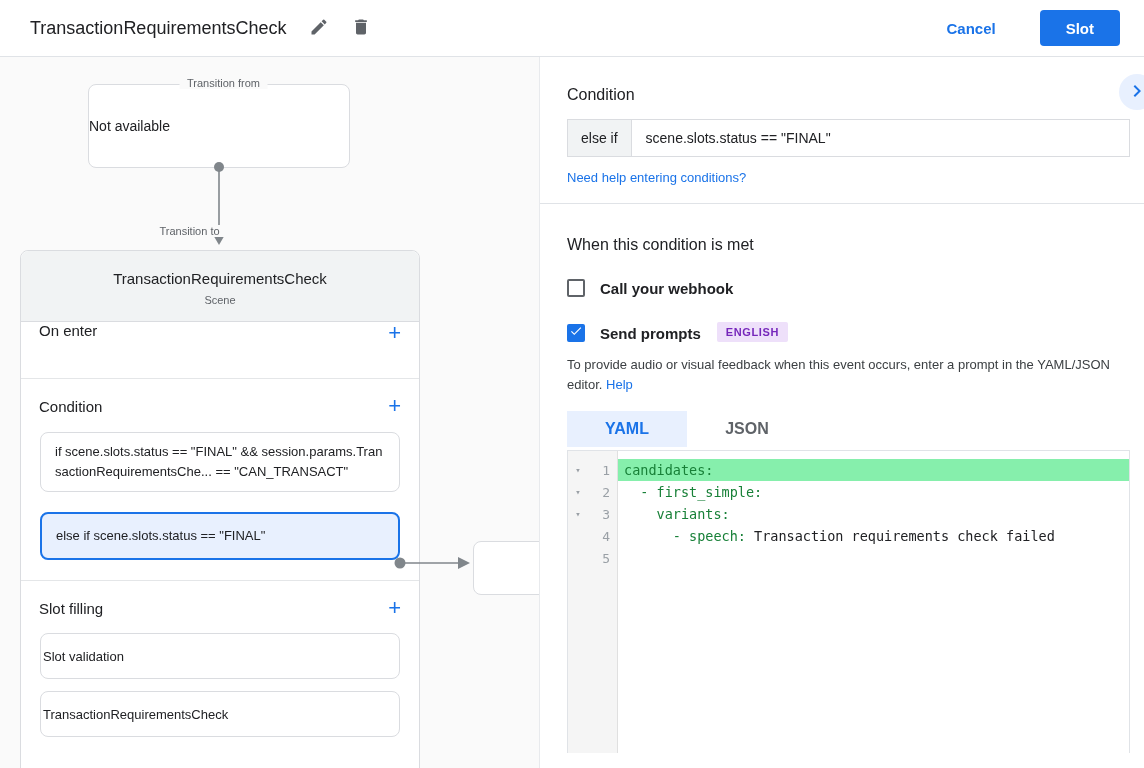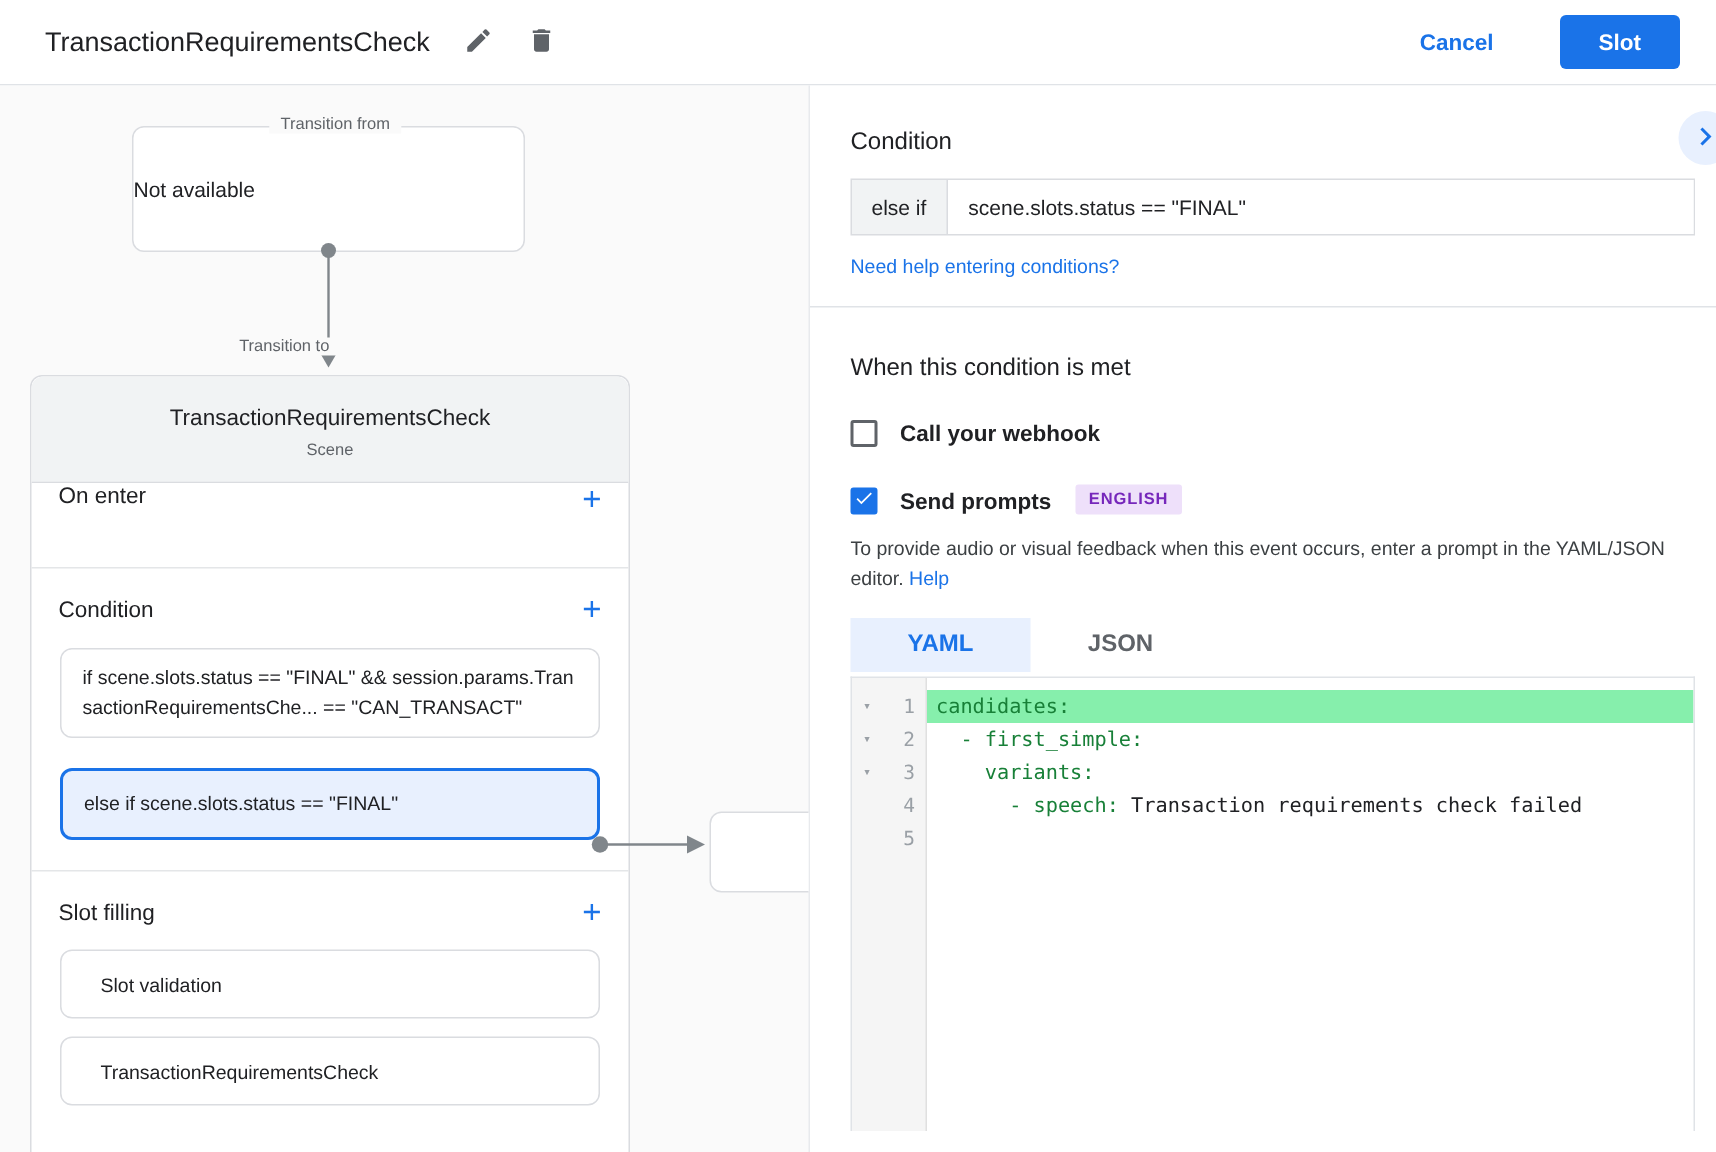--- a/index.html
+++ b/index.html
@@ -37,21 +37,21 @@
   .card-head .ct{font-size:15px;color:var(--text)}
   .card-head .cs{font-size:11px;color:var(--muted);margin-top:7px}
   .row-simple{height:57px;display:flex;align-items:flex-start;justify-content:space-between;padding:0 18px;border-bottom:1px solid #e4e6e8}
   .sec{border-bottom:1px solid #e4e6e8;padding:14px 0 20px}
   .sec:last-child{border-bottom:none}
   .sec-head{display:flex;align-items:center;justify-content:space-between;padding:0 18px;height:26px}
   .sec-label,.row-label{font-size:15px;color:var(--text)}
   .plus{color:var(--accent);font-size:22px;font-weight:400;line-height:1;cursor:pointer;background:none;border:none;font-family:inherit}
   .cond-box{margin:13px 19px 0;border:1px solid var(--border);border-radius:8px;background:#fff;padding:9px 14px;font-size:13px;line-height:20px;color:var(--text);word-break:break-all}
   .cond-box.selected{background:var(--sel);border:2px solid var(--accent);padding:0 14px;height:48px;display:flex;align-items:center;margin-top:20px;word-break:normal}
-  .slot-box{margin:12px 19px 0;border:1px solid var(--border);border-radius:8px;background:#fff;height:46px;display:flex;align-items:center;padding:0 26px;font-size:13px;color:var(--text);cursor:pointer}
+  .slot-box{margin:12px 19px 0;border:1px solid var(--border);border-radius:8px;background:#fff;height:46px;display:flex;align-items:center;padding:0 2px;font-size:13px;color:var(--text);cursor:pointer}
 
   
   .panel{position:relative;width:604px;background:#fff;padding:0 14px 0 27px;overflow:hidden}
   .panel-title{font-size:16px;font-weight:400;color:var(--text);margin-top:29px}
   .expand-btn{position:absolute;top:17px;right:-11px;width:36px;height:36px;border-radius:50%;background:var(--sel);border:none;display:flex;align-items:center;justify-content:center;cursor:pointer}
   .expand-btn svg{fill:var(--accent)}
   .cond-row{margin-top:15px;display:flex;height:38px;border:1px solid var(--border);background:#fff}
   .cond-prefix{background:var(--chip);border-right:1px solid var(--border);display:flex;align-items:center;padding:0 13px;font-size:14px;color:var(--text)}
   .cond-input{flex:1;border:none;outline:none;font-size:14px;color:var(--text);padding:0 14px;font-family:inherit;background:#fff}
   .help-link{display:inline-block;margin-top:13px;color:var(--accent);font-size:13px;text-decoration:none;cursor:pointer}

